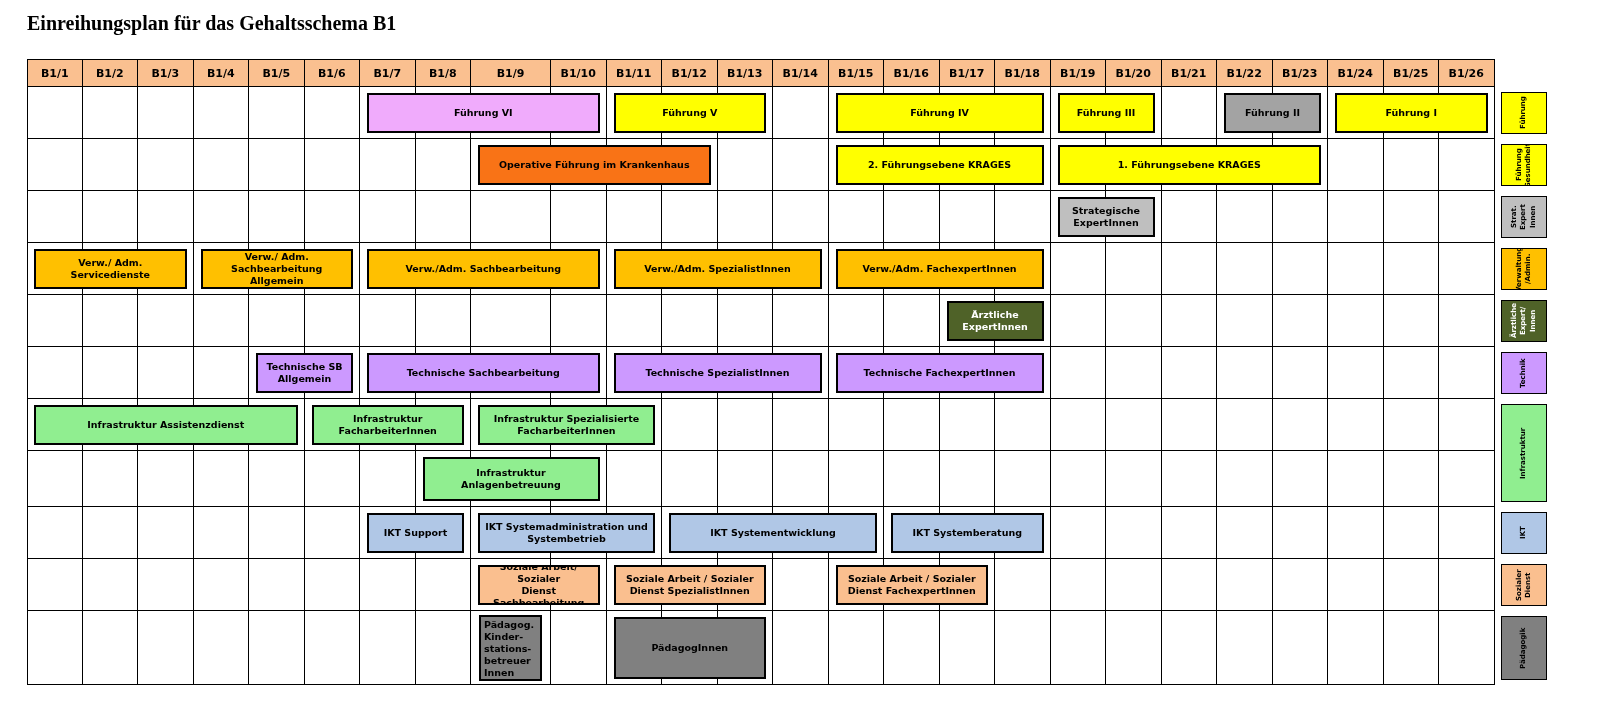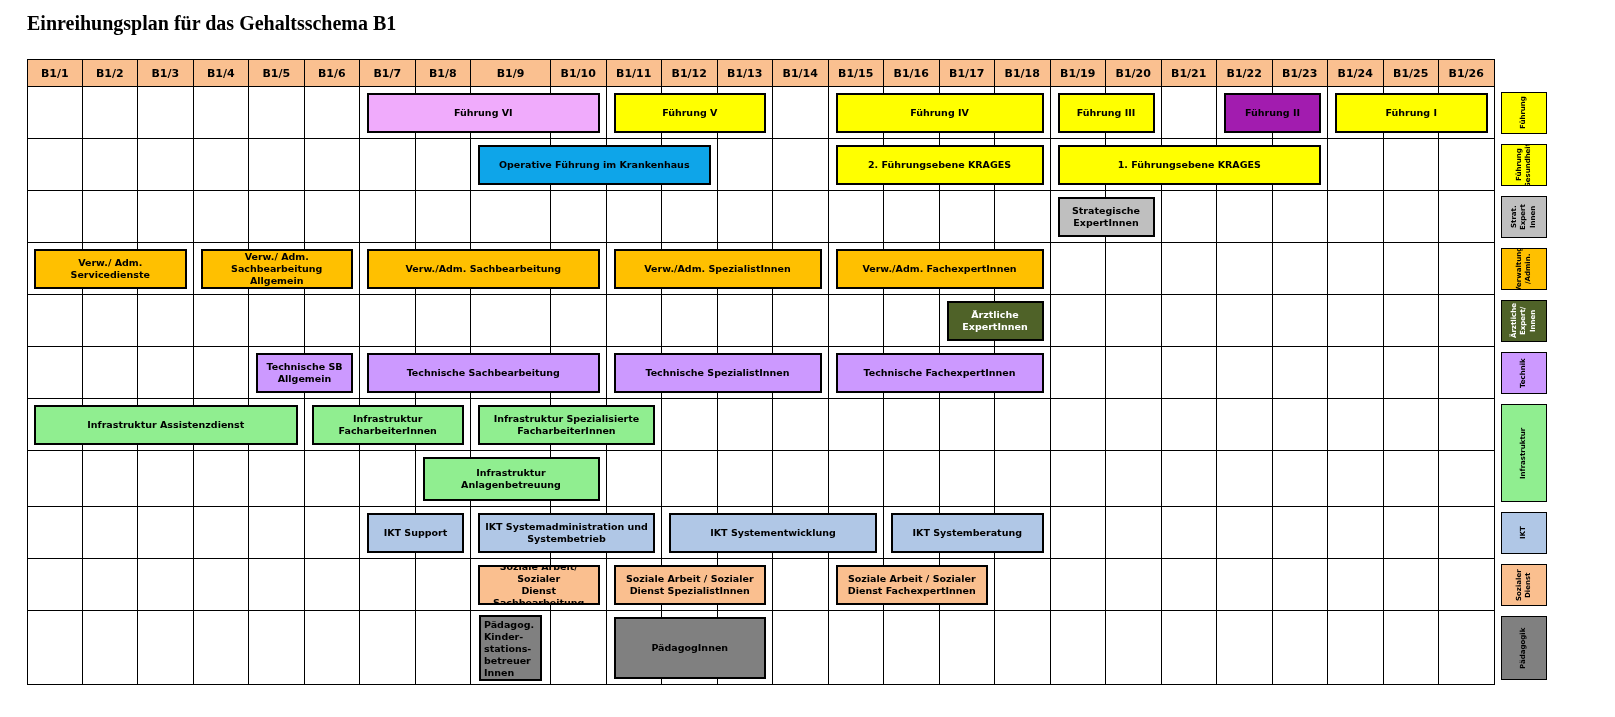--- a/index.html
+++ b/index.html
@@ -378,23 +378,23 @@
       <div class="cell" style="grid-area: 12 / 21;"></div>
       <div class="cell" style="grid-area: 12 / 22;"></div>
       <div class="cell" style="grid-area: 12 / 23;"></div>
       <div class="cell" style="grid-area: 12 / 24;"></div>
       <div class="cell" style="grid-area: 12 / 25;"></div>
       <div class="cell" style="grid-area: 12 / 26;"></div>
       <div class="block" style="grid-area: 2 / 7 / auto / 11; background: #f0abfc;">Führung VI</div>
       <div class="block" style="grid-area: 2 / 11 / auto / 14; background: rgb(255, 255, 0);">Führung V</div>
       <div class="block" style="grid-area: 2 / 15 / auto / 19; background: rgb(255, 255, 0);">Führung IV</div>
       <div class="block" style="grid-area: 2 / 19 / auto / 21; background: rgb(255, 255, 0);">Führung III</div>
-      <div class="block" style="grid-area: 2 / 22 / auto / 24; background: #a21caf;">Führung II</div>
+      <div class="block" style="grid-area: 2 / 22 / auto / 24; background: #a3a3a3;">Führung II</div>
       <div class="block" style="grid-area: 2 / 24 / auto / 27; background: rgb(255, 255, 0);">Führung I</div>
-      <div class="block" style="grid-area: 3 / 9 / auto / 13; background: #0ea5e9;">Operative Führung im Krankenhaus</div>
+      <div class="block" style="grid-area: 3 / 9 / auto / 13; background: #f97316;">Operative Führung im Krankenhaus</div>
       <div class="block" style="grid-area: 3 / 15 / auto / 19; background: rgb(255, 255, 0);">2. Führungsebene KRAGES</div>
       <div class="block" style="grid-area: 3 / 19 / auto / 24; background: rgb(255, 255, 0);">1. Führungsebene KRAGES</div>
       <div class="block" style="grid-area: 4 / 19 / auto / 21; background: rgb(191, 191, 191);">Strategische
 ExpertInnen</div>
       <div class="block" style="grid-area: 5 / 1 / auto / 4; background: rgb(255, 192, 0);">Verw./ Adm.
 Servicedienste</div>
       <div class="block" style="grid-area: 5 / 4 / auto / 7; background: rgb(255, 192, 0);">Verw./ Adm.
 Sachbearbeitung
 Allgemein</div>
       <div class="block" style="grid-area: 5 / 11 / auto / 15; background: rgb(255, 192, 0);">Verw./Adm. SpezialistInnen</div>

